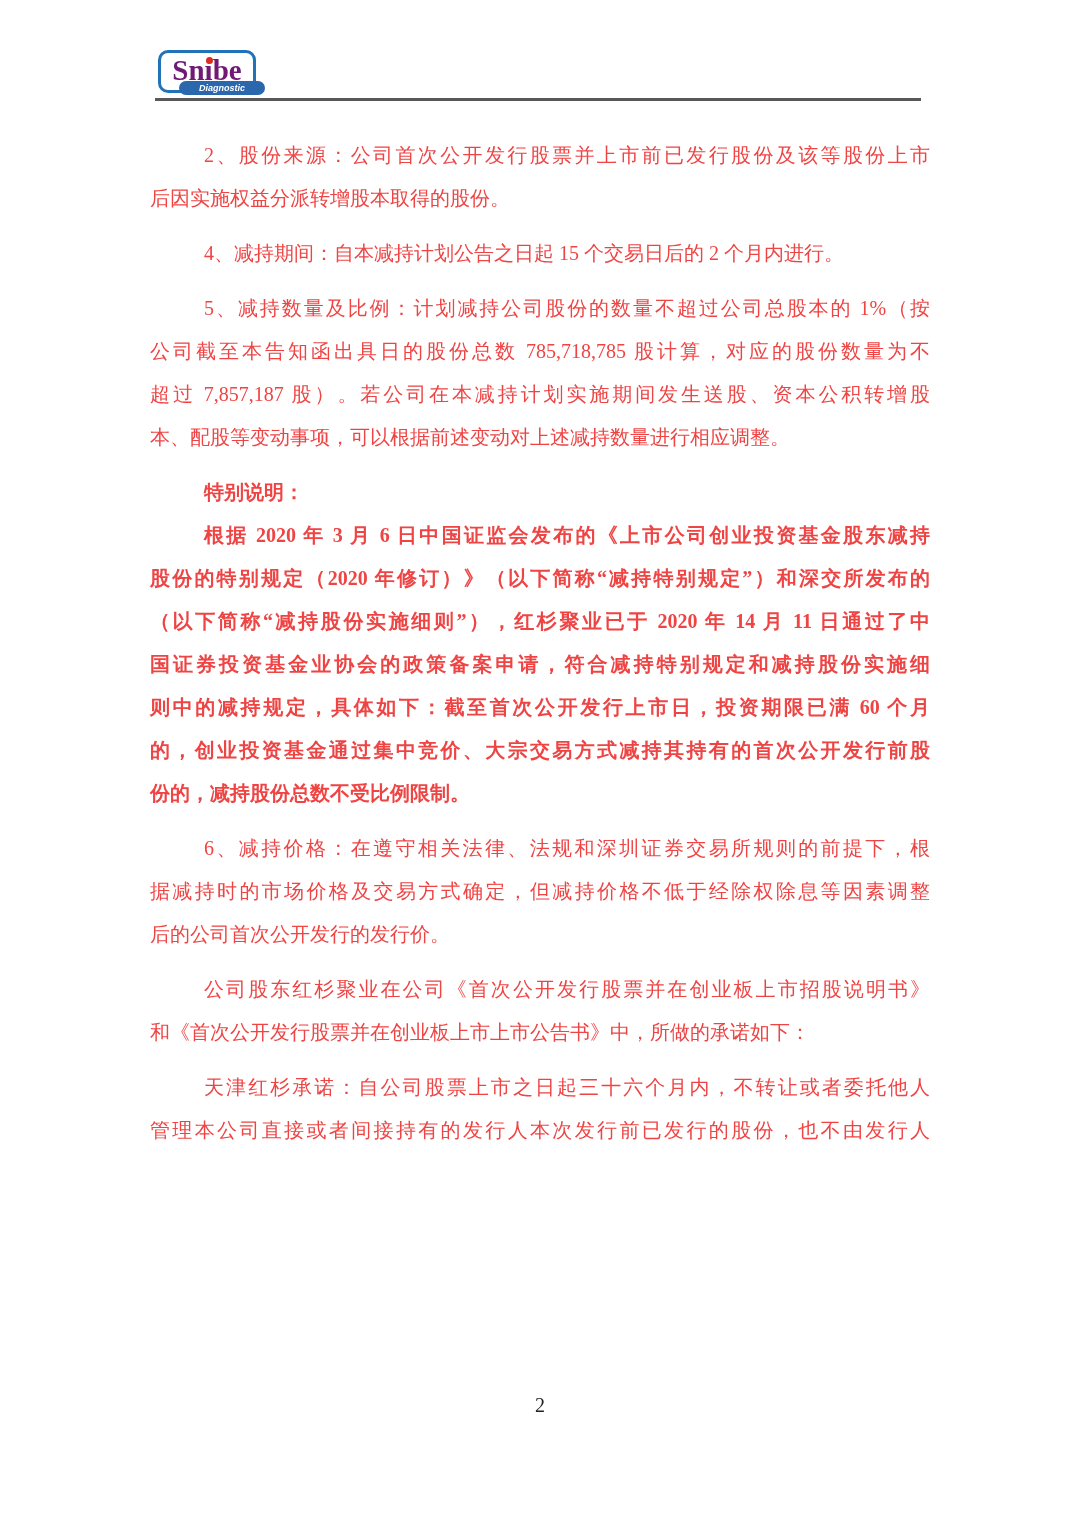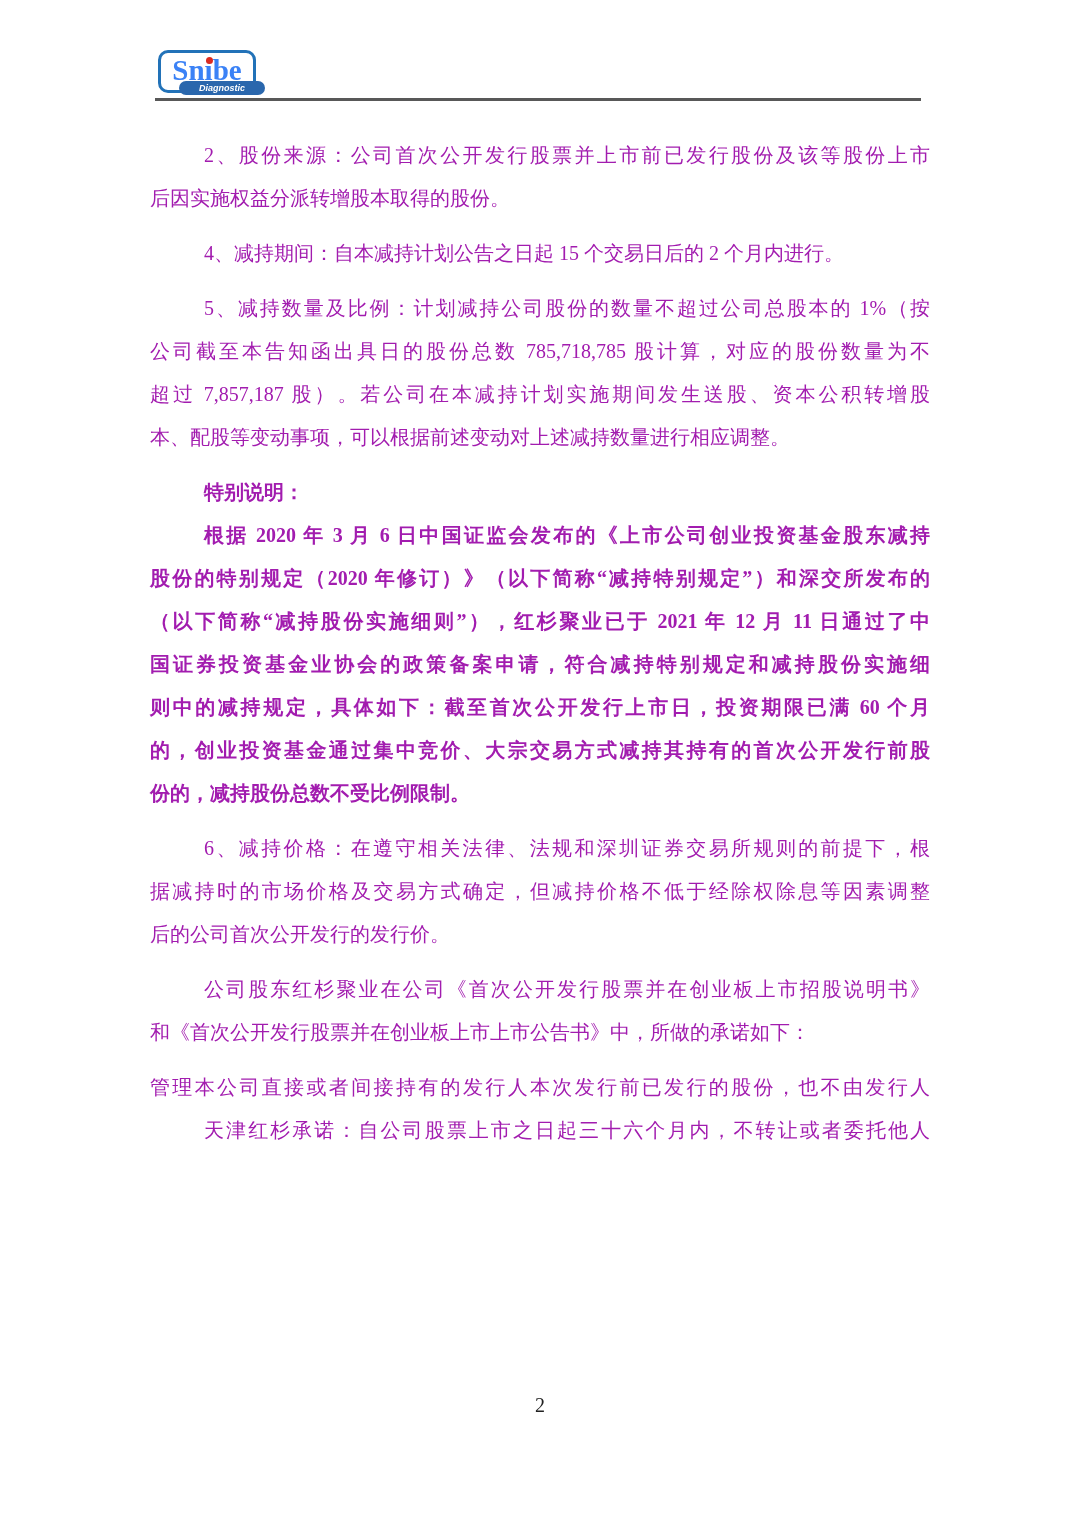--- a/index.html
+++ b/index.html
@@ -25,21 +25,21 @@
     border-radius: 10px;
     background: #ffffff;
   }
   .logo-brand {
     position: absolute;
     left: 0; right: 0; top: -1px;
     text-align: center;
     font-weight: bold;
     font-size: 29px;
     line-height: 37px;
-    color: #3b82f6;
+    color: #701a75;
     letter-spacing: 0px;
     font-family: "Liberation Serif", "DejaVu Serif", serif;
   }
   .logo-dot {
     position: absolute;
     left: 45px;
     top: 4px;
     width: 7px;
     height: 7px;
     border-radius: 50%;
@@ -77,21 +77,21 @@
     top: 134px;
     width: 780px;
   }
   .para { margin-bottom: 12px; }
   .para.tight { margin-bottom: 0; }
   .para.bold .line { font-weight: bold; }
   .line {
     font-size: 20px;
     line-height: 43px;
     height: 43px;
-    color: #a21caf;
+    color: #ef4444;
     text-align: left;
     white-space: nowrap;
   }
   .line.fill {
     white-space: normal;
     text-align: justify;
     text-align-last: justify;
   }
   .line.indent { text-indent: 54px; }
 
@@ -133,36 +133,36 @@
         <div class="line fill">公司截至本告知函出具日的股份总数 785,718,785 股计算，对应的股份数量为不</div>
         <div class="line fill">超过 7,857,187 股）。若公司在本减持计划实施期间发生送股、资本公积转增股</div>
         <div class="line">本、配股等变动事项，可以根据前述变动对上述减持数量进行相应调整。</div>
       </div>
       <div class="para bold tight">
         <div class="line indent">特别说明：</div>
       </div>
       <div class="para bold">
         <div class="line fill indent">根据 2020 年 3 月 6 日中国证监会发布的《上市公司创业投资基金股东减持</div>
         <div class="line fill">股份的特别规定（2020 年修订）》（以下简称“减持特别规定”）和深交所发布的</div>
-        <div class="line fill">（以下简称“减持股份实施细则”），红杉聚业已于 2021 年 12 月 11 日通过了中</div>
+        <div class="line fill">（以下简称“减持股份实施细则”），红杉聚业已于 2020 年 14 月 11 日通过了中</div>
         <div class="line fill">国证券投资基金业协会的政策备案申请，符合减持特别规定和减持股份实施细</div>
         <div class="line fill">则中的减持规定，具体如下：截至首次公开发行上市日，投资期限已满 60 个月</div>
         <div class="line fill">的，创业投资基金通过集中竞价、大宗交易方式减持其持有的首次公开发行前股</div>
         <div class="line">份的，减持股份总数不受比例限制。</div>
       </div>
       <div class="para normal">
         <div class="line fill indent">6、减持价格：在遵守相关法律、法规和深圳证券交易所规则的前提下，根</div>
         <div class="line fill">据减持时的市场价格及交易方式确定，但减持价格不低于经除权除息等因素调整</div>
         <div class="line">后的公司首次公开发行的发行价。</div>
       </div>
       <div class="para normal">
         <div class="line fill indent">公司股东红杉聚业在公司《首次公开发行股票并在创业板上市招股说明书》</div>
         <div class="line">和《首次公开发行股票并在创业板上市上市公告书》中，所做的承诺如下：</div>
       </div>
       <div class="para normal">
+        <div class="line fill indent">天津红杉承诺：自公司股票上市之日起三十六个月内，不转让或者委托他人</div>
         <div class="line fill">管理本公司直接或者间接持有的发行人本次发行前已发行的股份，也不由发行人</div>
-        <div class="line fill indent">天津红杉承诺：自公司股票上市之日起三十六个月内，不转让或者委托他人</div>
       </div>
     </div>
 
   <div class="footer">2</div>
 
 </div>
 
 </body></html>

